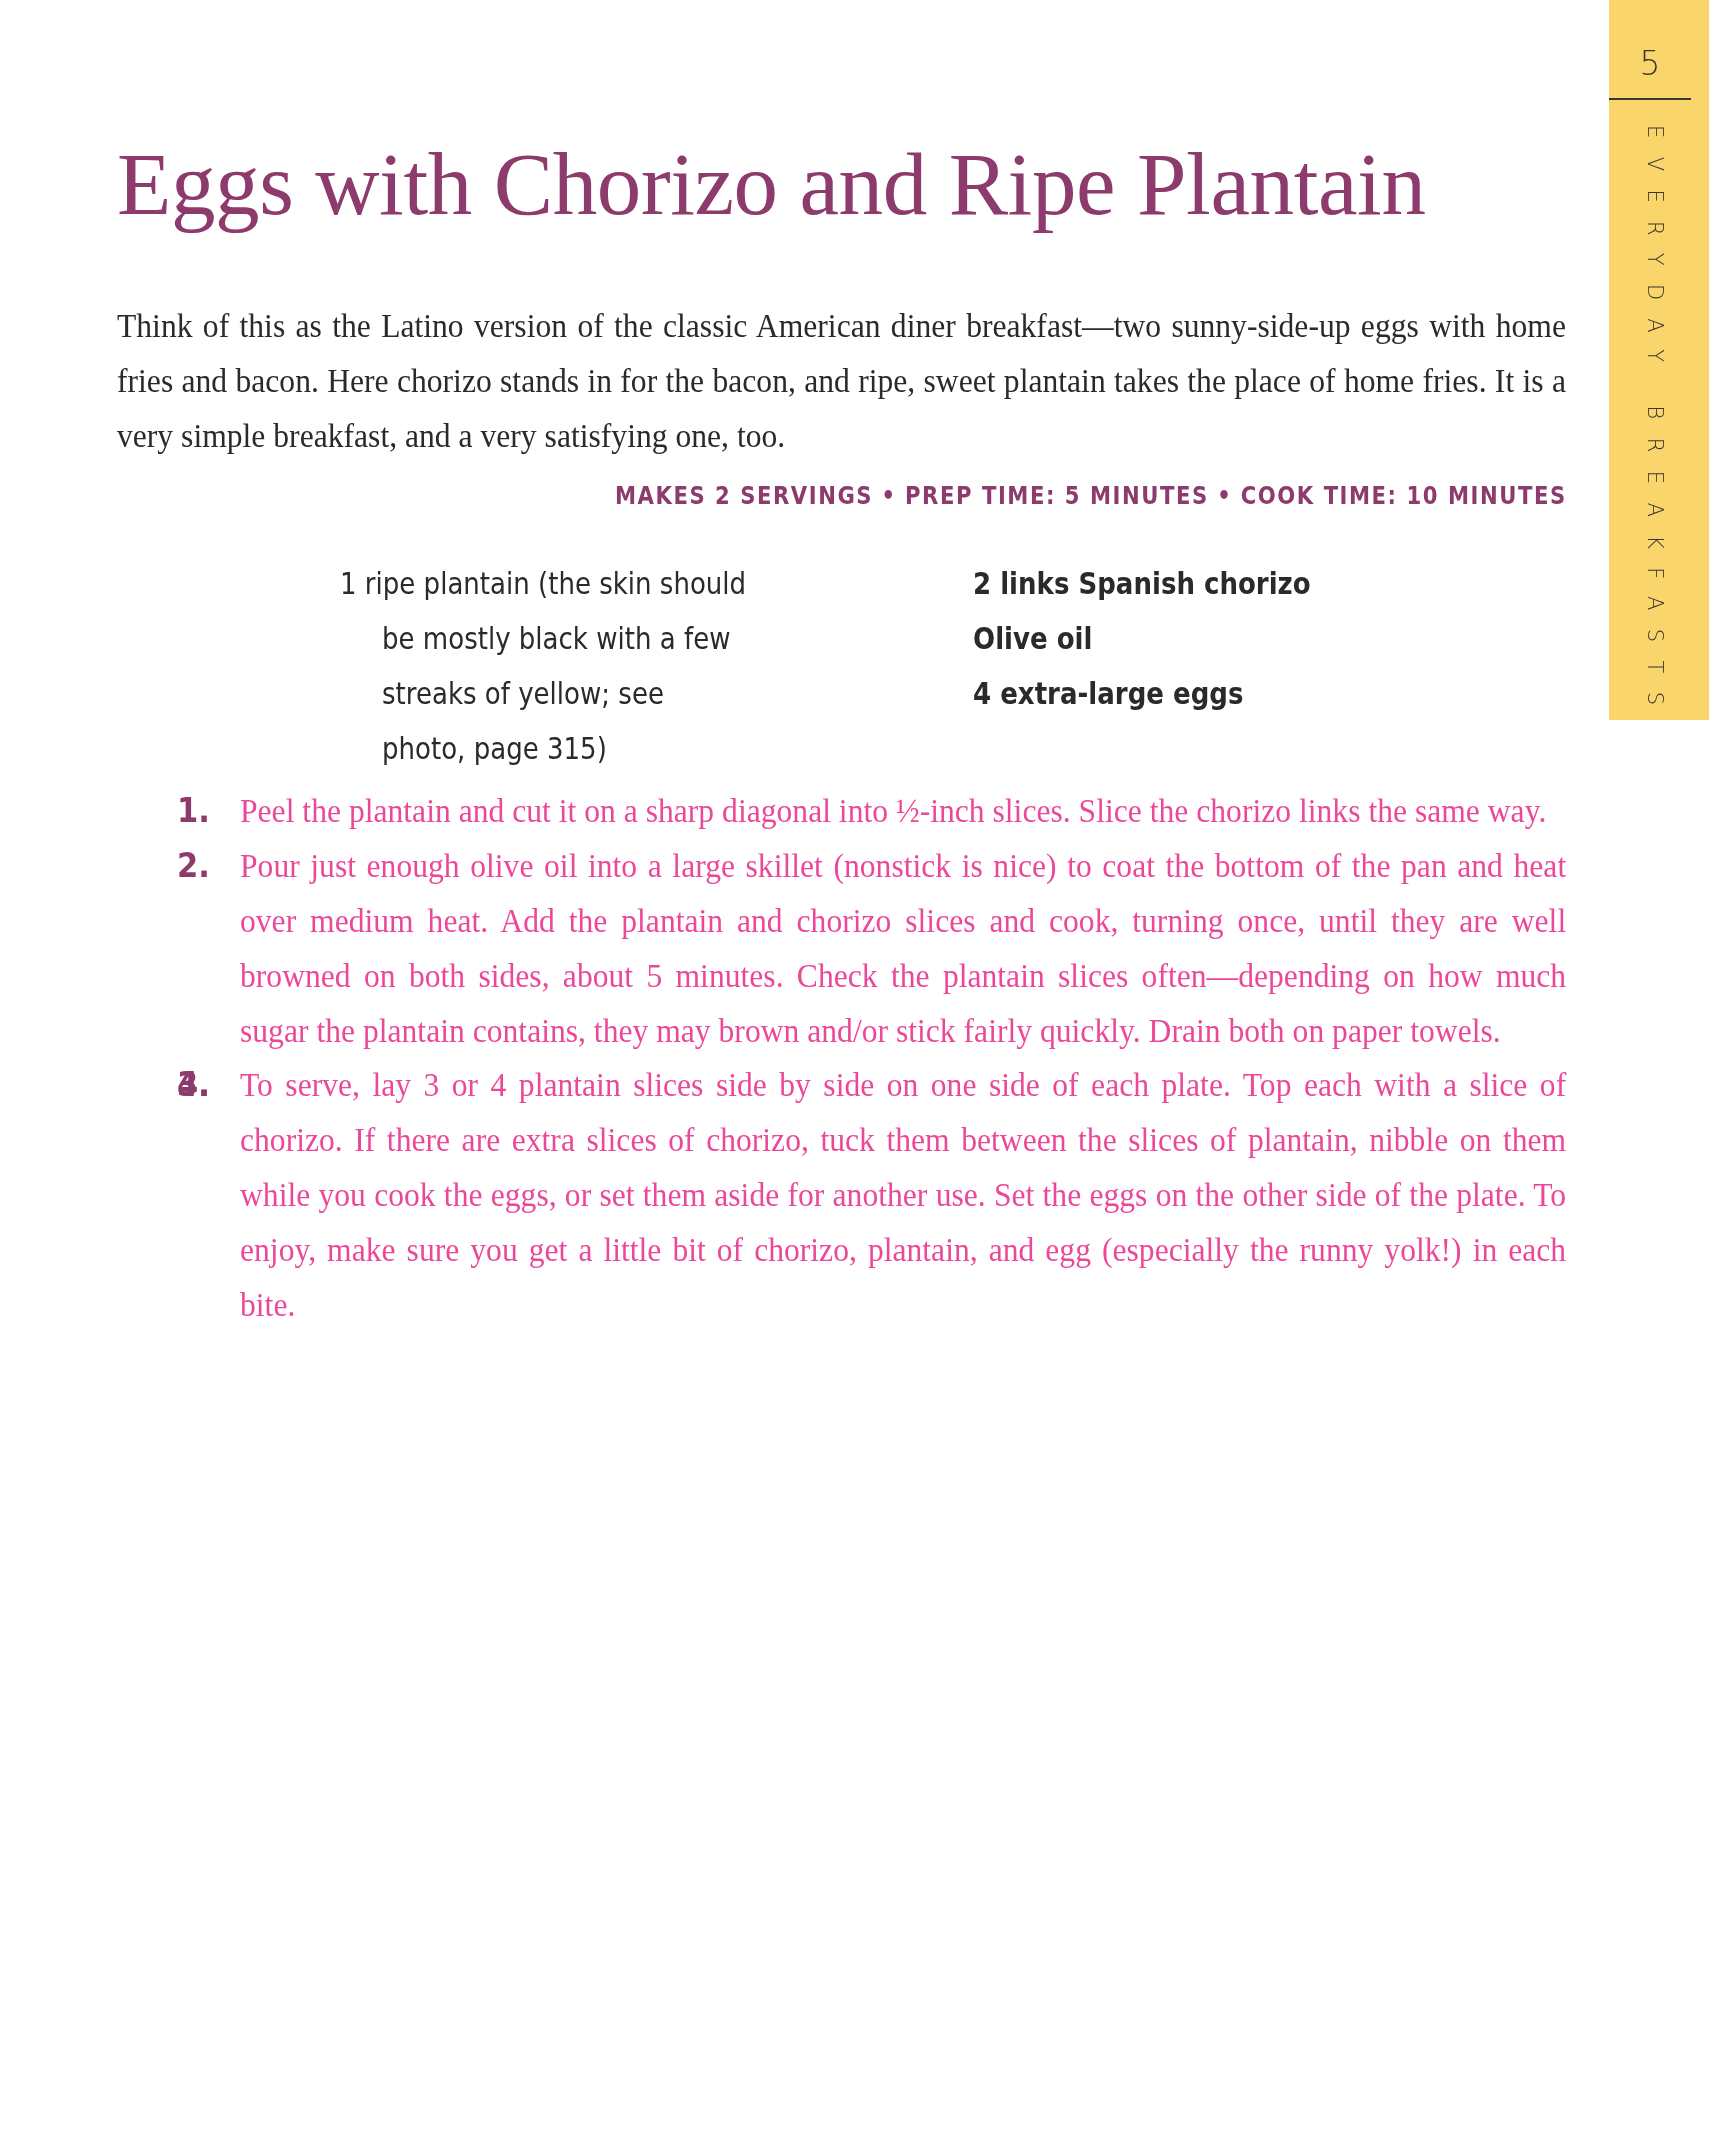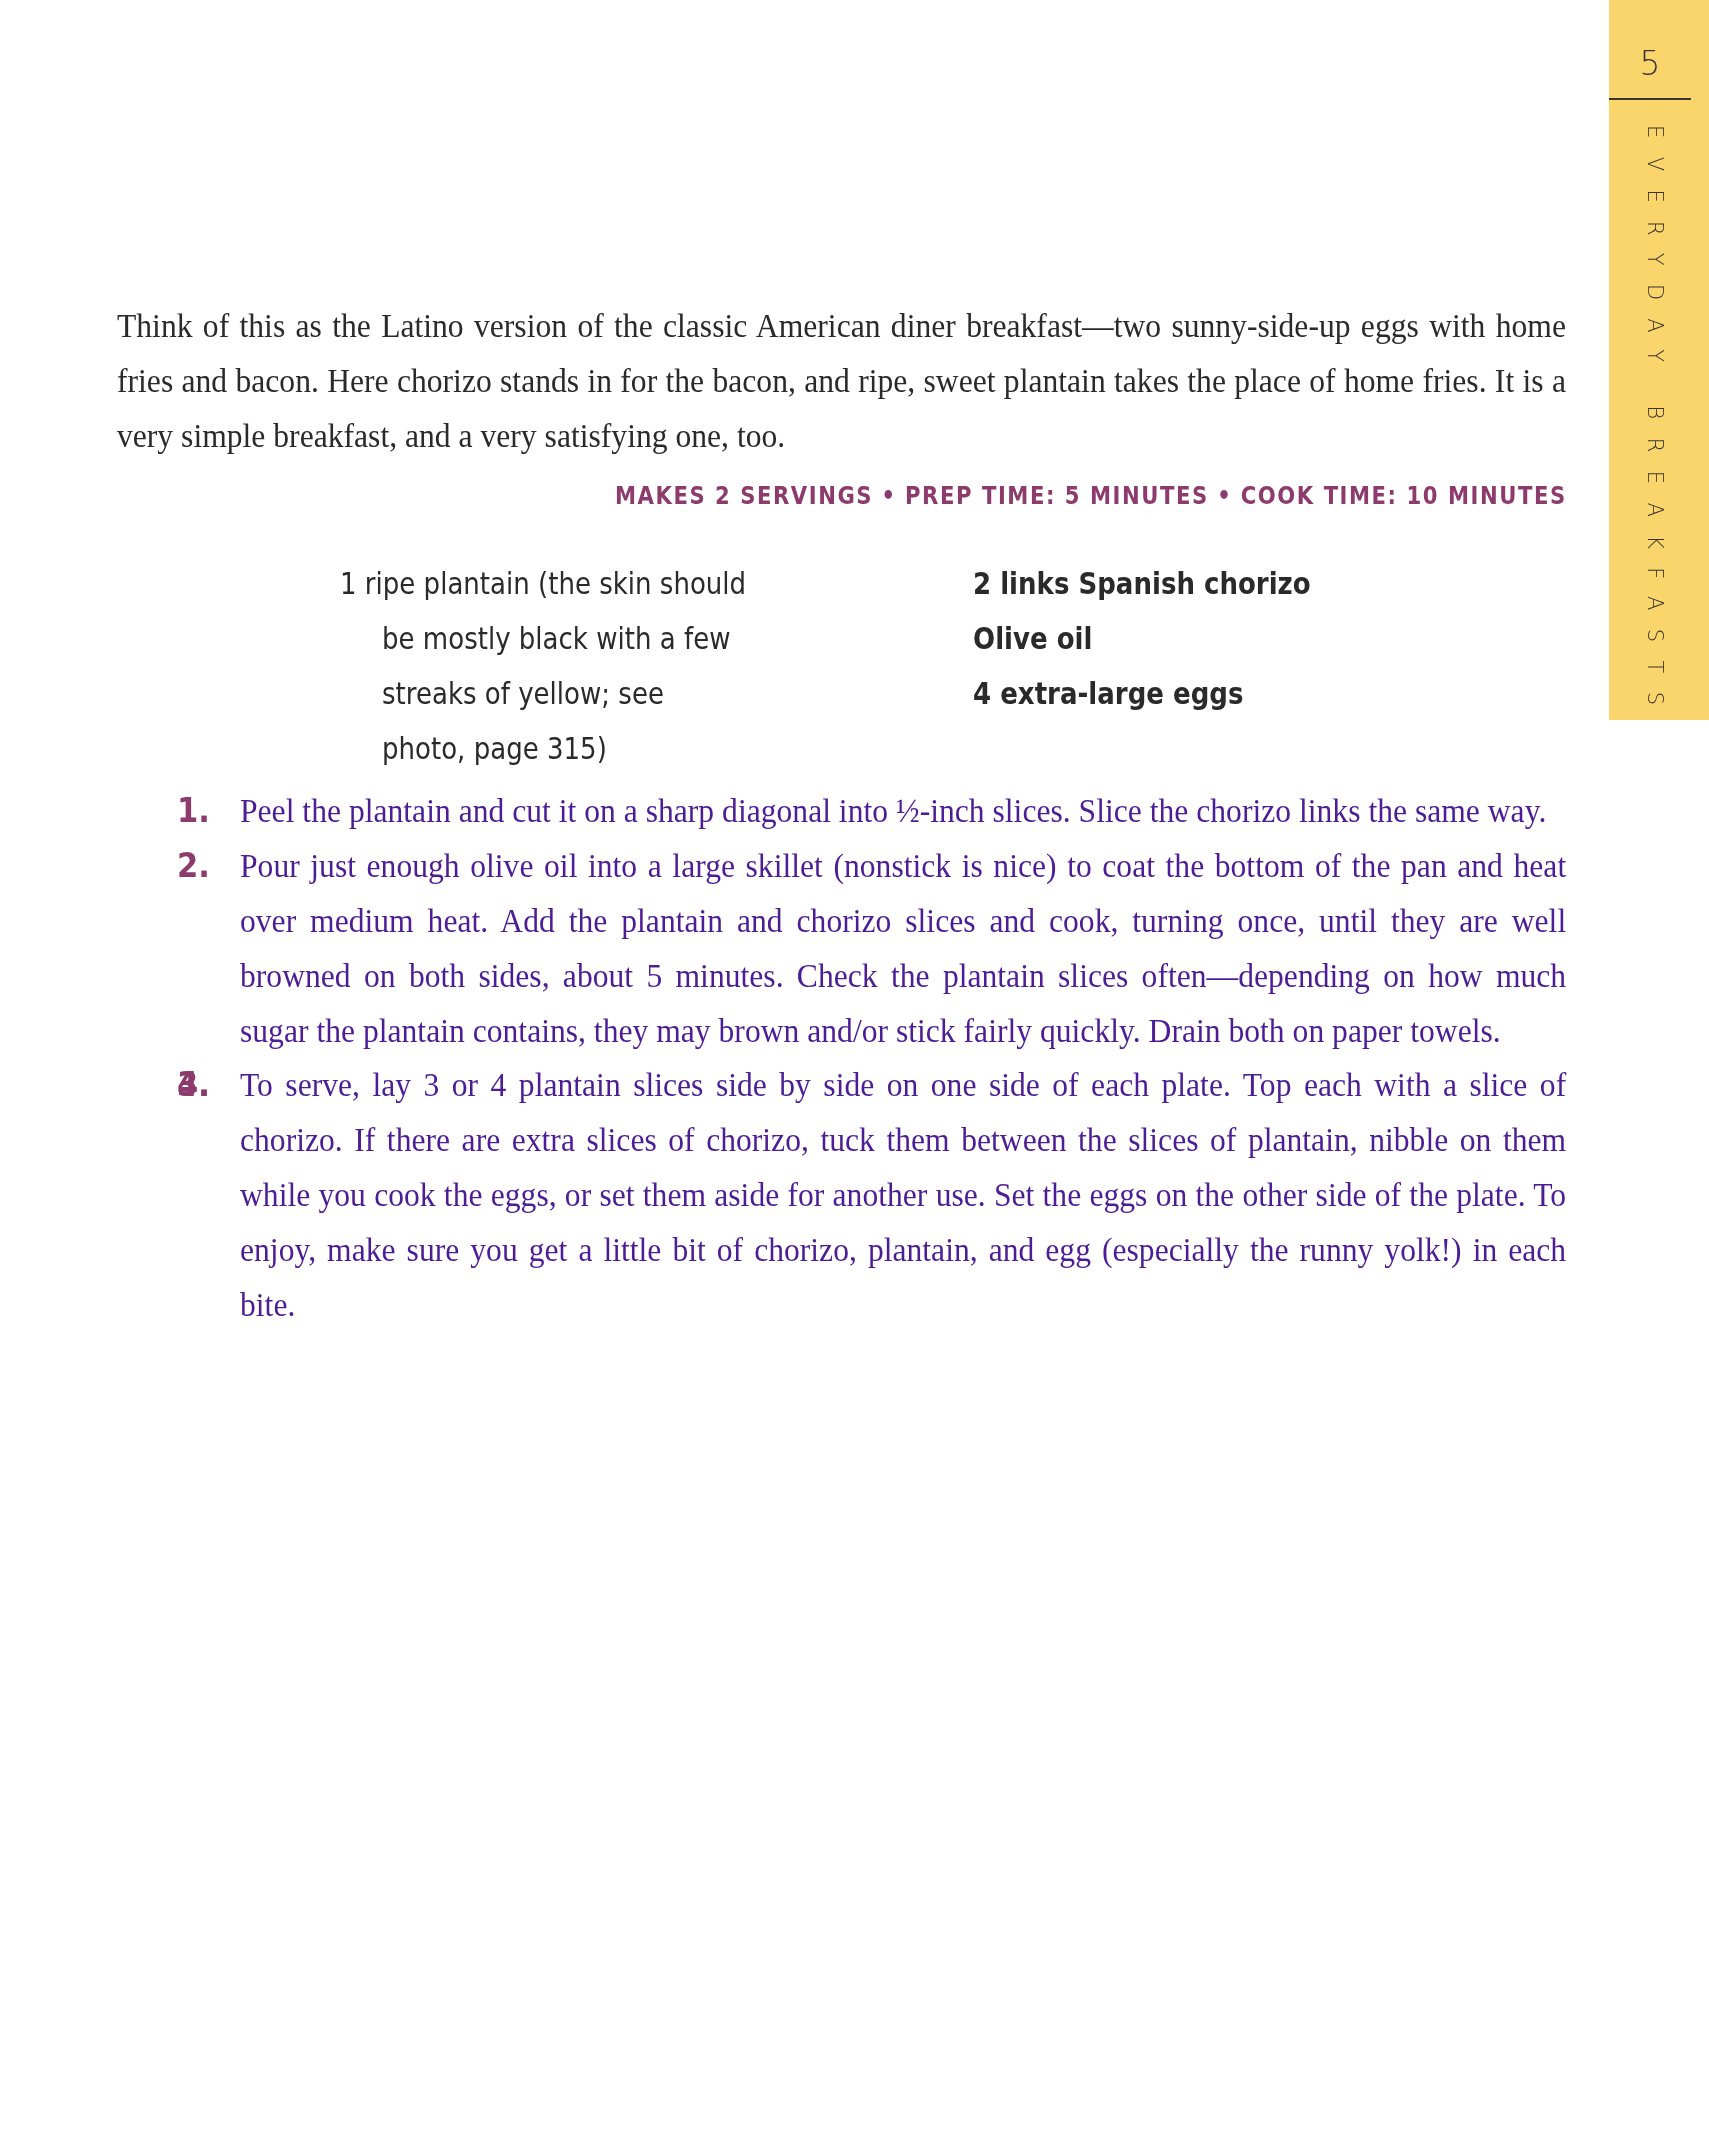--- a/index.html
+++ b/index.html
@@ -177,41 +177,42 @@
     color: #8C3B6C;
     transform: scaleX(0.9);
     transform-origin: 0 0;
   }
   .step-text {
     margin: 0 0 0 240px;
     width: 1326px;
     font-family: "Liberation Serif", "DejaVu Serif", serif;
     font-size: 34px;
     line-height: 55px;
-    color: #4c1d95;
+    color: #ec4899;
     text-align: justify;
     text-align-last: left;
   }
   .step-text-inner {
     display: block;
     width: 1426px;
     transform: scaleX(0.93);
     transform-origin: 0 0;
   }
 </style>
 </head>
 <body>
 
 <div class="page">
 
   <div class="side-tab"></div>
   <div class="page-number">5</div>
   <div class="tab-rule"></div>
   <div class="section-label">EVERYDAY BREAKFASTS</div>
 
+  <h1 class="title">Eggs with Chorizo and Ripe Plantain</h1>
 
   <p class="intro">
       <span style="display:block;width:1558px;">Think of this as the Latino version of the classic American diner breakfast—two sunny-side-up eggs with home fries and bacon. Here chorizo stands in for the bacon, and ripe, sweet plantain takes the place of home fries. It is a very simple breakfast, and a very satisfying one, too.</span>
     </p>
 
   <div class="meta">
     <span>MAKES 2 SERVINGS</span><span class="sep">•</span><span>PREP TIME: 5 MINUTES</span><span class="sep">•</span><span>COOK TIME: 10 MINUTES</span>
   </div>
 
   <div class="ingredients">

